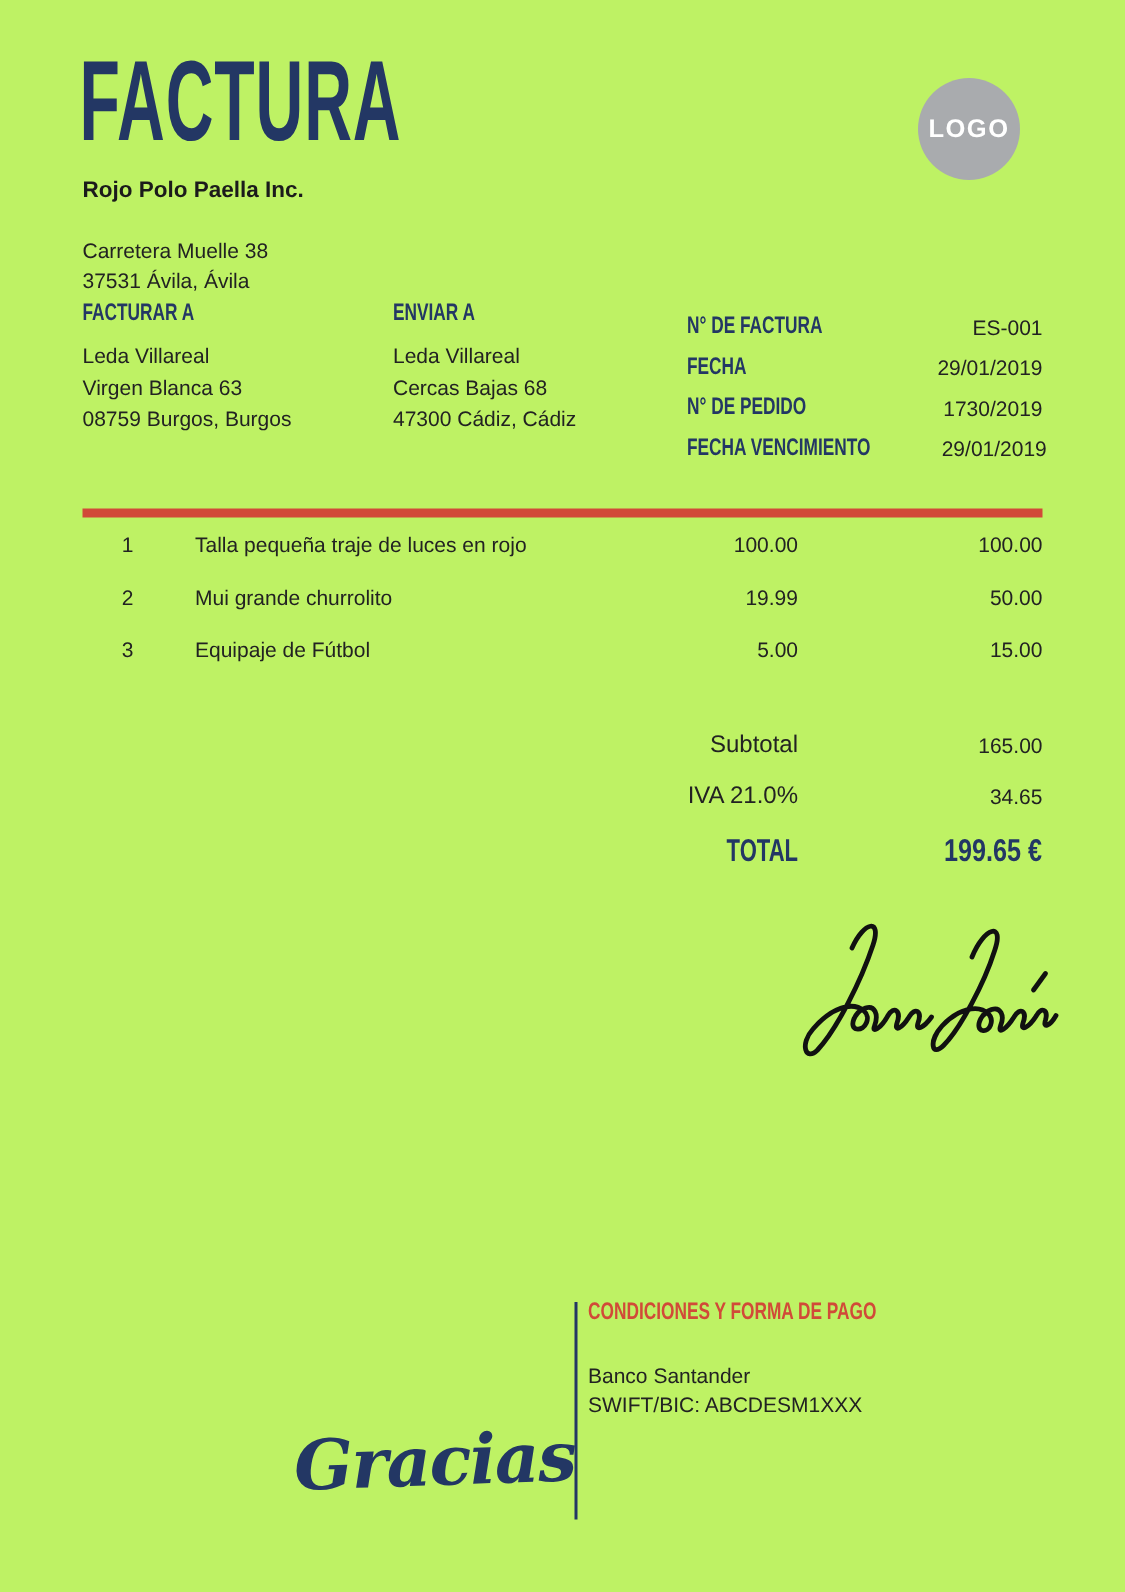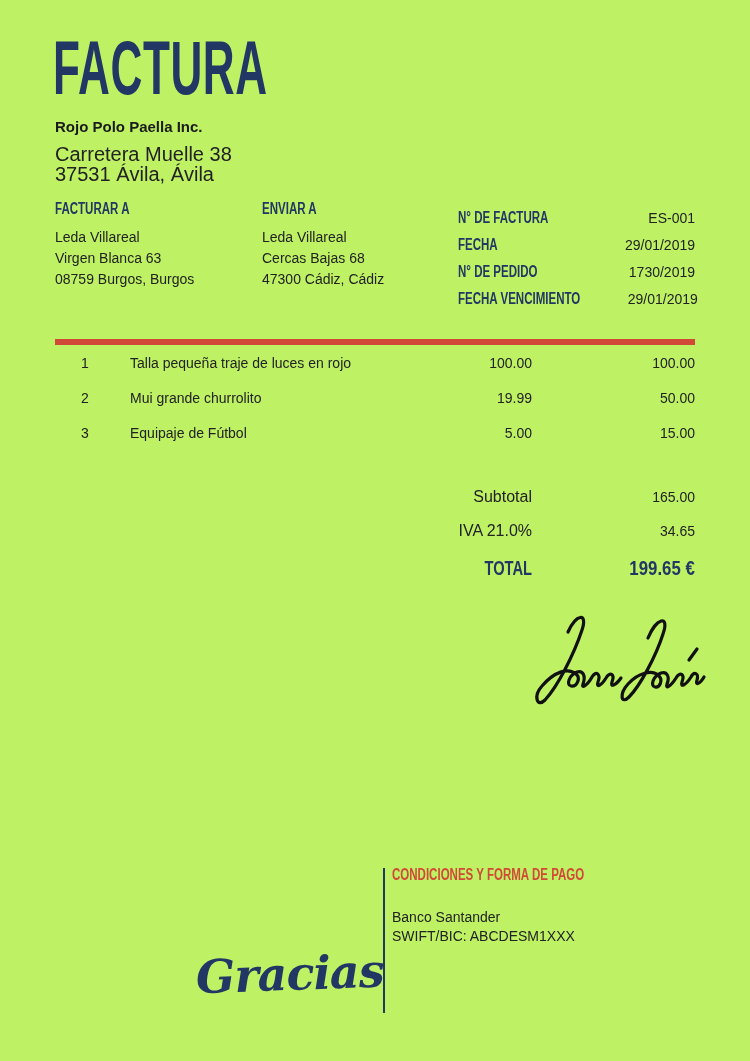--- a/index.html
+++ b/index.html
@@ -22,22 +22,22 @@
   .cond-r{transform-origin:100% 50%;}
 
   
   .title-wrap{position:absolute;left:53px;top:30px;}
   .title{font-size:76px;line-height:1;letter-spacing:1px;transform:scaleX(0.58);transform-origin:0 0;}
   .logo{position:absolute;left:612px;top:52px;width:68px;height:68px;border-radius:50%;
         background:var(--logo-gray);display:flex;align-items:center;justify-content:center;}
   .logo span{color:#ffffff;font-weight:700;font-size:17px;letter-spacing:1px;}
 
   .company{position:absolute;left:55px;top:118px;}
-  .company-name{font-weight:700;font-size:15px;color:#1b1b1b;margin-bottom:9px;}
-  .addr-line{font-size:20px;line-height:20px;}
+  .company-name{font-weight:700;font-size:15px;color:#1b1b1b;margin-bottom:22px;}
+  .addr-line{font-size:14px;line-height:20px;}
 
   
   .party{position:absolute;top:200px;}
   .party.bill{left:55px;}
   .party.ship{left:262px;}
   .sec-h{height:18px;margin-bottom:9px;}
   .sec-h .cond{font-size:16px;}
   .party-line{font-size:14px;line-height:21px;}
 
   .meta{position:absolute;left:458px;top:204px;width:237px;}
@@ -89,20 +89,23 @@
 </style>
 </head>
 <body>
 
 <div class="page">
 
   <div class="title-wrap">
     <span class="cond title">FACTURA</span>
   </div>
 
+  <div class="logo">
+    <span>LOGO</span>
+  </div>
 
   <div class="company">
     <div class="company-name">Rojo Polo Paella Inc.</div>
     <div class="addr-line">Carretera Muelle 38</div>
     <div class="addr-line">37531 Ávila, Ávila</div>
   </div>
 
   <div class="party bill">
     <div class="sec-h"><span class="cond">FACTURAR A</span></div>
     <div class="party-line">Leda Villareal</div>

